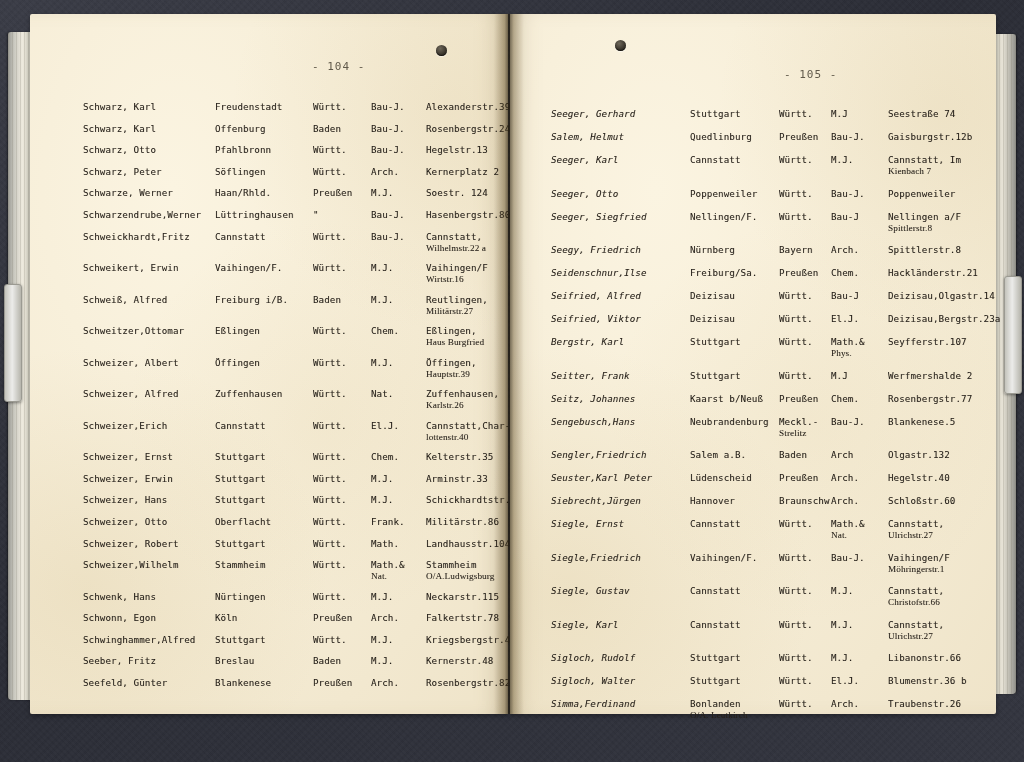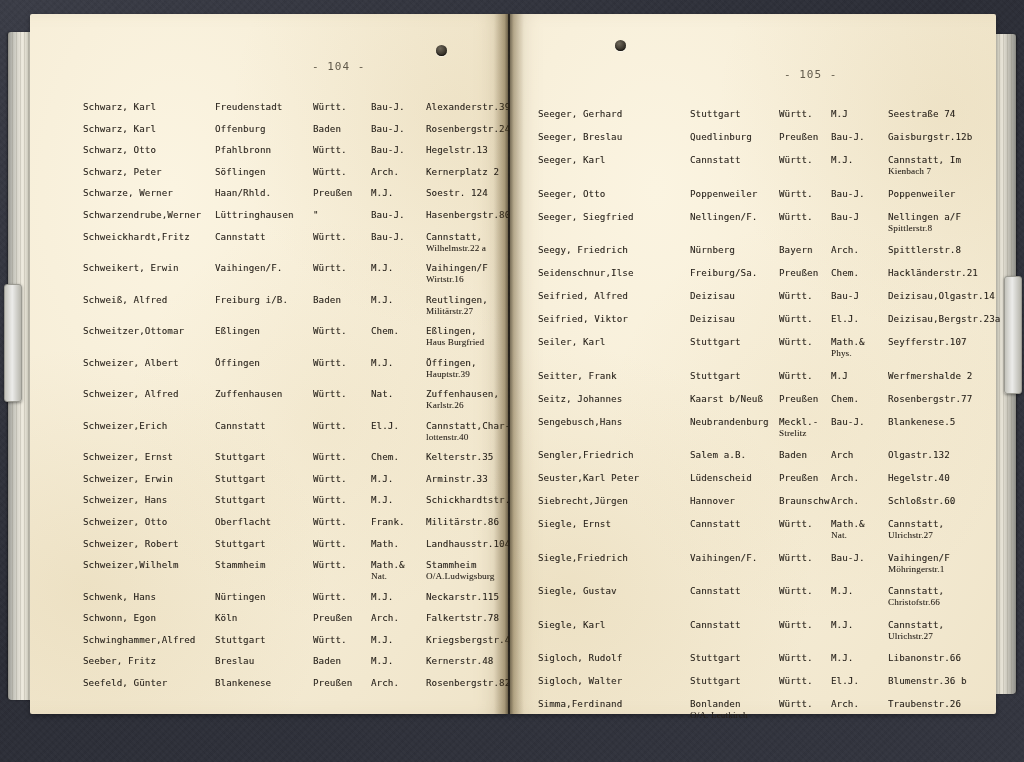--- a/index.html
+++ b/index.html
@@ -188,21 +188,21 @@
   }
   .entry .cell { display: block; position: absolute; top: 0; white-space: pre; }
   .entry .cell .l2 { display: block; font-family: Liberation Serif, serif; }
 
   .leaf.left .c-name  { left:  53px; }
   .leaf.left .c-place { left: 185px; }
   .leaf.left .c-state { left: 283px; }
   .leaf.left .c-field { left: 341px; }
   .leaf.left .c-addr  { left: 396px; }
 
-  .leaf.right .c-name  { left:  28px; }
+  .leaf.right .c-name  { left:  41px; font-style: italic; }
   .leaf.right .c-place { left: 180px; }
   .leaf.right .c-state { left: 269px; }
   .leaf.right .c-field { left: 321px; }
   .leaf.right .c-addr  { left: 378px; }
 </style>
 </head>
 <body>
 
 <div id="scan">
   <div class="backdrop-texture"></div>
@@ -241,29 +241,29 @@
           <div class="entry" style="top: 642.4px; left: 0px; width: 100%;"><span class="cell c-name">Seeber, Fritz</span><span class="cell c-place">Breslau</span><span class="cell c-state">Baden</span><span class="cell c-field">M.J.</span><span class="cell c-addr">Kernerstr.48</span></div>
           <div class="entry" style="top: 664px; left: 0px; width: 100%;"><span class="cell c-name">Seefeld, Günter</span><span class="cell c-place">Blankenese</span><span class="cell c-state">Preußen</span><span class="cell c-field">Arch.</span><span class="cell c-addr">Rosenbergstr.82</span></div>
         </div>
     </div>
 
     <div class="leaf right">
       <div class="punch-hole" style="left:105px; top:26px;"></div>
       <div class="page-number" style="left:274px; top:54px;">- 105 -</div>
       <div class="entries" id="right-entries">
           <div class="entry" style="top: 95px; left: 0px; width: 100%;"><span class="cell c-name">Seeger, Gerhard</span><span class="cell c-place">Stuttgart</span><span class="cell c-state">Württ.</span><span class="cell c-field">M.J</span><span class="cell c-addr">Seestraße 74</span></div>
-          <div class="entry" style="top: 118px; left: 0px; width: 100%;"><span class="cell c-name">Seeger, Breslau</span><span class="cell c-place">Quedlinburg</span><span class="cell c-state">Preußen</span><span class="cell c-field">Bau-J.</span><span class="cell c-addr">Gaisburgstr.12b</span></div>
+          <div class="entry" style="top: 118px; left: 0px; width: 100%;"><span class="cell c-name">Salem, Helmut</span><span class="cell c-place">Quedlinburg</span><span class="cell c-state">Preußen</span><span class="cell c-field">Bau-J.</span><span class="cell c-addr">Gaisburgstr.12b</span></div>
           <div class="entry" style="top: 141px; left: 0px; width: 100%;"><span class="cell c-name">Seeger, Karl</span><span class="cell c-place">Cannstatt</span><span class="cell c-state">Württ.</span><span class="cell c-field">M.J.</span><span class="cell c-addr">Cannstatt, Im<span class="l2">Kienbach 7</span></span></div>
           <div class="entry" style="top: 174.5px; left: 0px; width: 100%;"><span class="cell c-name">Seeger, Otto</span><span class="cell c-place">Poppenweiler</span><span class="cell c-state">Württ.</span><span class="cell c-field">Bau-J.</span><span class="cell c-addr">Poppenweiler</span></div>
           <div class="entry" style="top: 197.5px; left: 0px; width: 100%;"><span class="cell c-name">Seeger, Siegfried</span><span class="cell c-place">Nellingen/F.</span><span class="cell c-state">Württ.</span><span class="cell c-field">Bau-J</span><span class="cell c-addr">Nellingen a/F<span class="l2">Spittlerstr.8</span></span></div>
           <div class="entry" style="top: 231px; left: 0px; width: 100%;"><span class="cell c-name">Seegy, Friedrich</span><span class="cell c-place">Nürnberg</span><span class="cell c-state">Bayern</span><span class="cell c-field">Arch.</span><span class="cell c-addr">Spittlerstr.8</span></div>
           <div class="entry" style="top: 254px; left: 0px; width: 100%;"><span class="cell c-name">Seidenschnur,Ilse</span><span class="cell c-place">Freiburg/Sa.</span><span class="cell c-state">Preußen</span><span class="cell c-field">Chem.</span><span class="cell c-addr">Hackländerstr.21</span></div>
           <div class="entry" style="top: 277px; left: 0px; width: 100%;"><span class="cell c-name">Seifried, Alfred</span><span class="cell c-place">Deizisau</span><span class="cell c-state">Württ.</span><span class="cell c-field">Bau-J</span><span class="cell c-addr">Deizisau,Olgastr.14</span></div>
           <div class="entry" style="top: 300px; left: 0px; width: 100%;"><span class="cell c-name">Seifried, Viktor</span><span class="cell c-place">Deizisau</span><span class="cell c-state">Württ.</span><span class="cell c-field">El.J.</span><span class="cell c-addr">Deizisau,Bergstr.23a</span></div>
-          <div class="entry" style="top: 323px; left: 0px; width: 100%;"><span class="cell c-name">Seiler, Karl</span><span class="cell c-place">Stuttgart</span><span class="cell c-state">Württ.</span><span class="cell c-field">Math.&amp;<span class="l2">Phys.</span></span><span class="cell c-addr">Seyfferstr.107</span></div>
+          <div class="entry" style="top: 323px; left: 0px; width: 100%;"><span class="cell c-name">Bergstr, Karl</span><span class="cell c-place">Stuttgart</span><span class="cell c-state">Württ.</span><span class="cell c-field">Math.&amp;<span class="l2">Phys.</span></span><span class="cell c-addr">Seyfferstr.107</span></div>
           <div class="entry" style="top: 356.5px; left: 0px; width: 100%;"><span class="cell c-name">Seitter, Frank</span><span class="cell c-place">Stuttgart</span><span class="cell c-state">Württ.</span><span class="cell c-field">M.J</span><span class="cell c-addr">Werfmershalde 2</span></div>
           <div class="entry" style="top: 379.5px; left: 0px; width: 100%;"><span class="cell c-name">Seitz, Johannes</span><span class="cell c-place">Kaarst b/Neuß</span><span class="cell c-state">Preußen</span><span class="cell c-field">Chem.</span><span class="cell c-addr">Rosenbergstr.77</span></div>
           <div class="entry" style="top: 402.5px; left: 0px; width: 100%;"><span class="cell c-name">Sengebusch,Hans</span><span class="cell c-place">Neubrandenburg</span><span class="cell c-state">Meckl.-<span class="l2">Strelitz</span></span><span class="cell c-field">Bau-J.</span><span class="cell c-addr">Blankenese.5</span></div>
           <div class="entry" style="top: 436px; left: 0px; width: 100%;"><span class="cell c-name">Sengler,Friedrich</span><span class="cell c-place">Salem a.B.</span><span class="cell c-state">Baden</span><span class="cell c-field">Arch</span><span class="cell c-addr">Olgastr.132</span></div>
           <div class="entry" style="top: 459px; left: 0px; width: 100%;"><span class="cell c-name">Seuster,Karl Peter</span><span class="cell c-place">Lüdenscheid</span><span class="cell c-state">Preußen</span><span class="cell c-field">Arch.</span><span class="cell c-addr">Hegelstr.40</span></div>
           <div class="entry" style="top: 482px; left: 0px; width: 100%;"><span class="cell c-name">Siebrecht,Jürgen</span><span class="cell c-place">Hannover</span><span class="cell c-state">Braunschw</span><span class="cell c-field">Arch.</span><span class="cell c-addr">Schloßstr.60</span></div>
           <div class="entry" style="top: 505px; left: 0px; width: 100%;"><span class="cell c-name">Siegle, Ernst</span><span class="cell c-place">Cannstatt</span><span class="cell c-state">Württ.</span><span class="cell c-field">Math.&amp;<span class="l2">Nat.</span></span><span class="cell c-addr">Cannstatt,<span class="l2">Ulrichstr.27</span></span></div>
           <div class="entry" style="top: 538.5px; left: 0px; width: 100%;"><span class="cell c-name">Siegle,Friedrich</span><span class="cell c-place">Vaihingen/F.</span><span class="cell c-state">Württ.</span><span class="cell c-field">Bau-J.</span><span class="cell c-addr">Vaihingen/F<span class="l2">Möhringerstr.1</span></span></div>
           <div class="entry" style="top: 572px; left: 0px; width: 100%;"><span class="cell c-name">Siegle, Gustav</span><span class="cell c-place">Cannstatt</span><span class="cell c-state">Württ.</span><span class="cell c-field">M.J.</span><span class="cell c-addr">Cannstatt,<span class="l2">Christofstr.66</span></span></div>
           <div class="entry" style="top: 605.5px; left: 0px; width: 100%;"><span class="cell c-name">Siegle, Karl</span><span class="cell c-place">Cannstatt</span><span class="cell c-state">Württ.</span><span class="cell c-field">M.J.</span><span class="cell c-addr">Cannstatt,<span class="l2">Ulrichstr.27</span></span></div>

